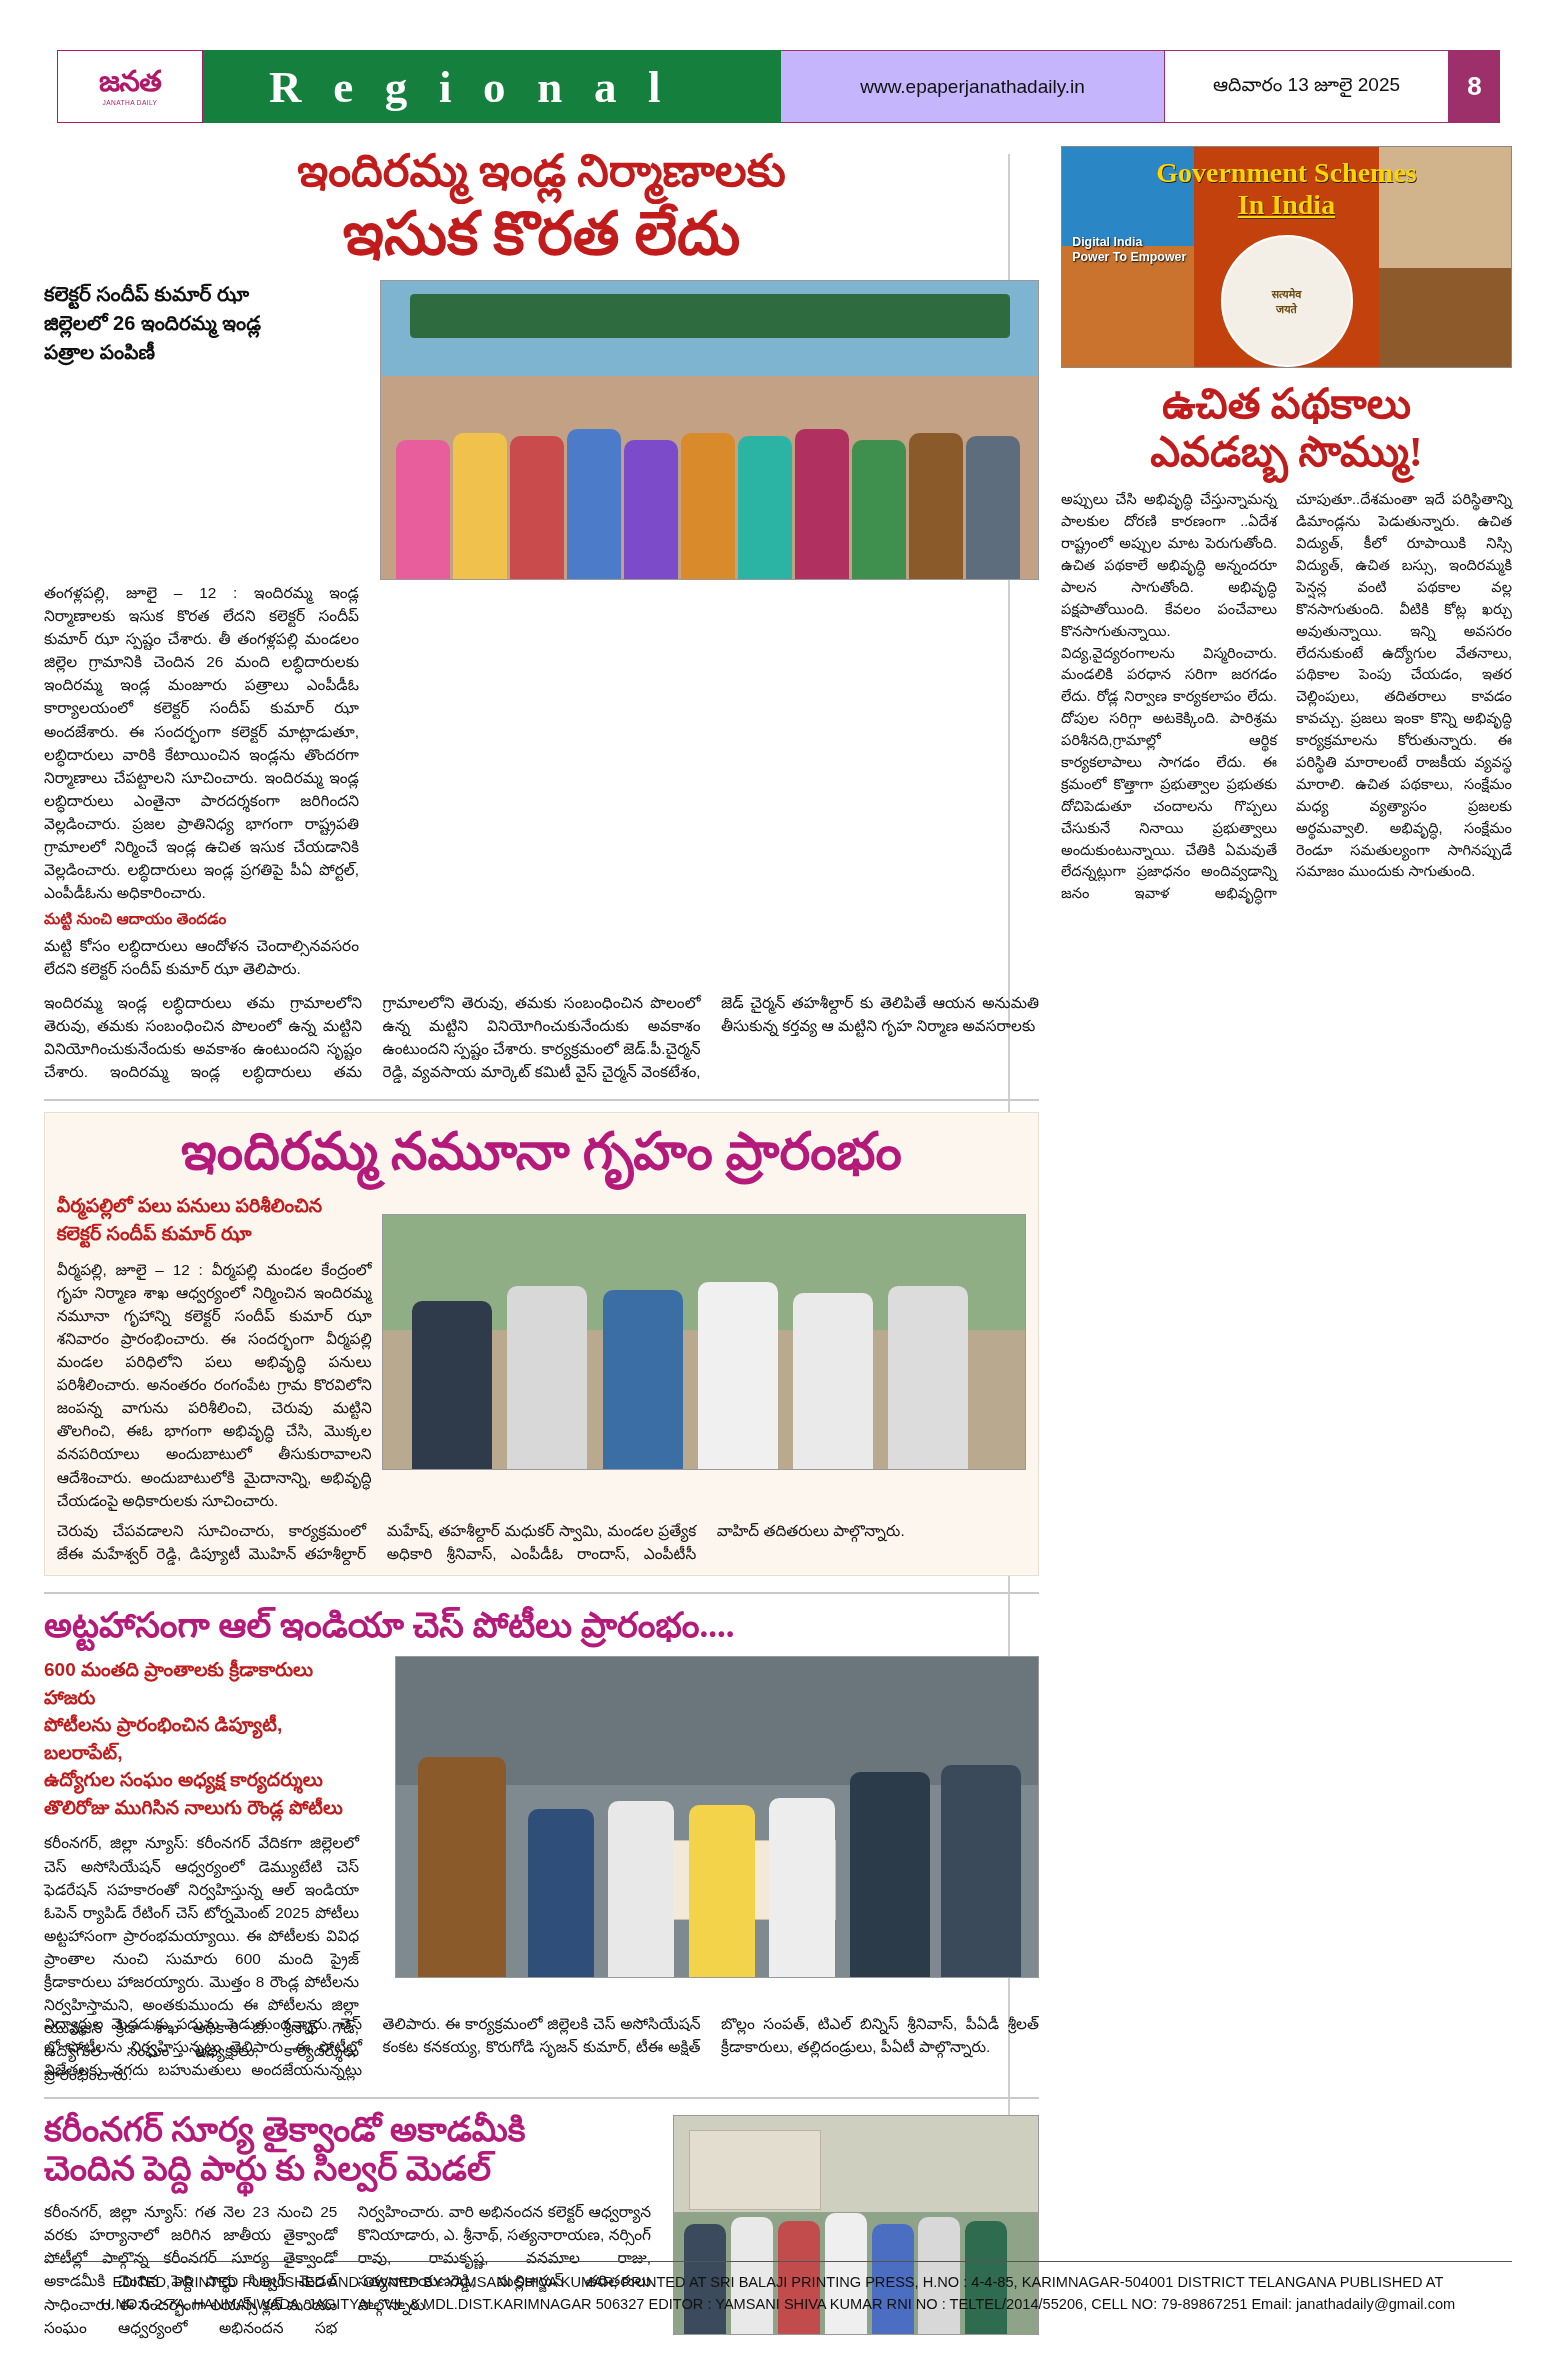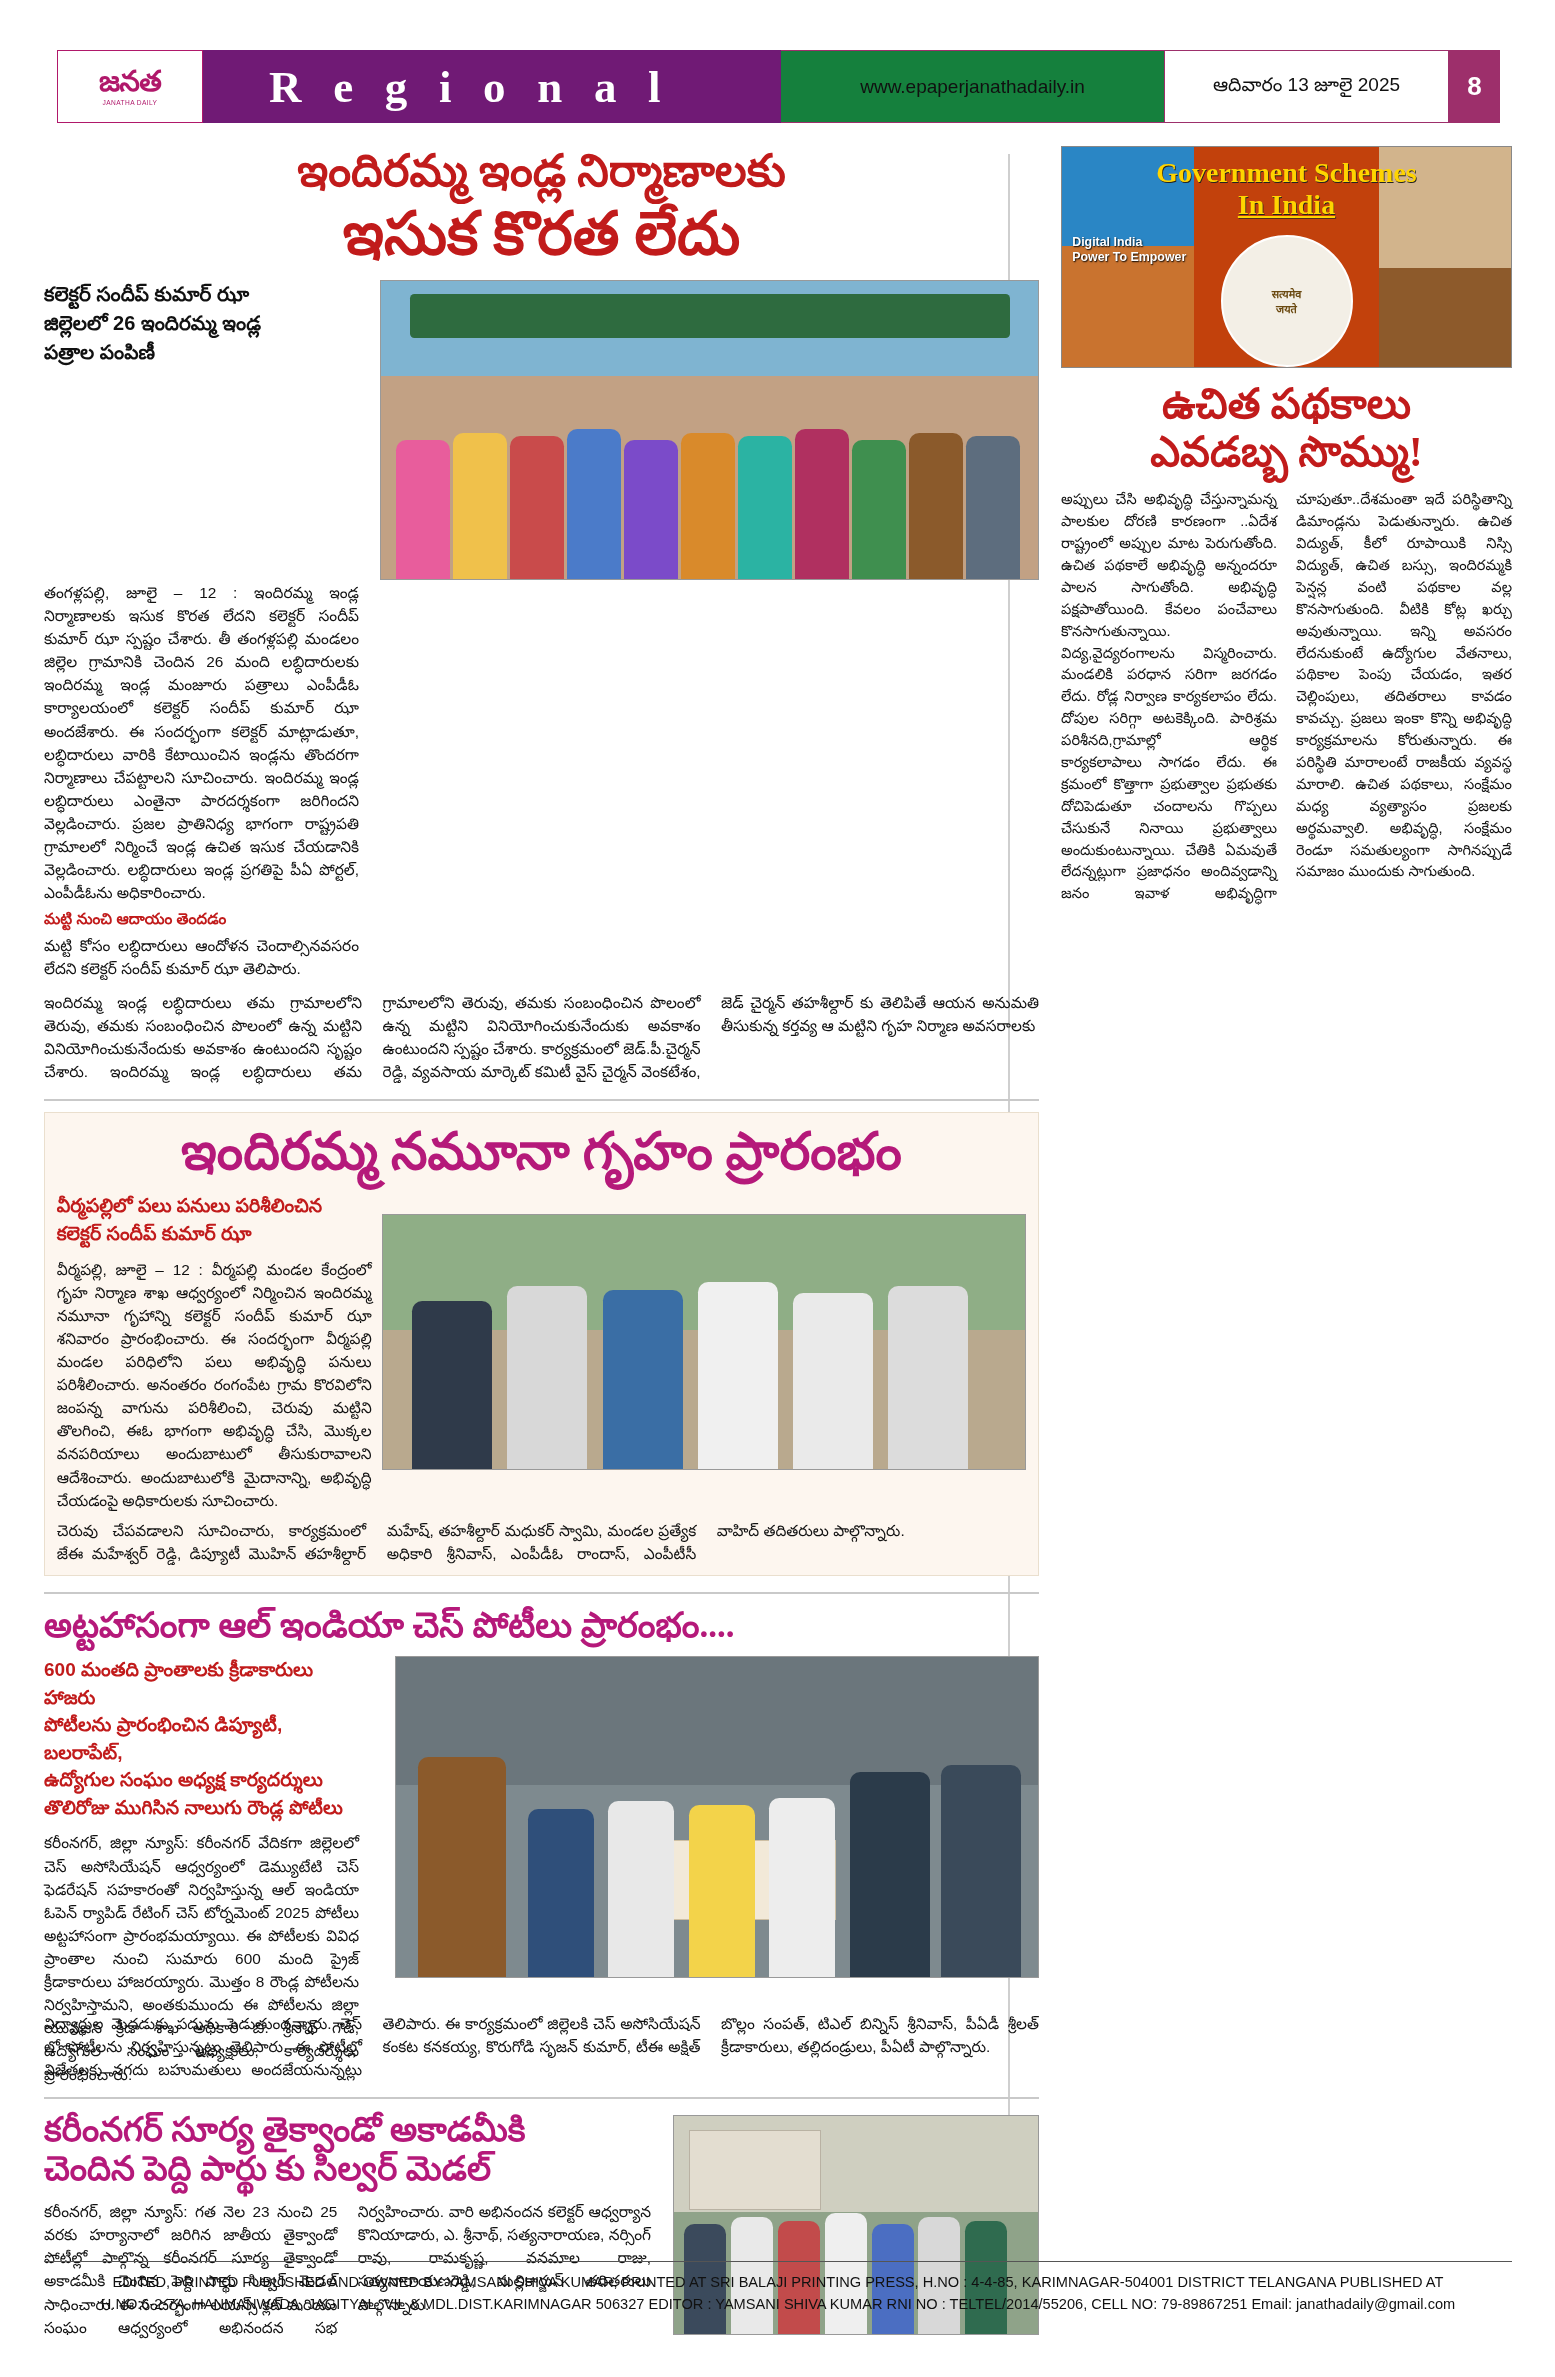--- a/index.html
+++ b/index.html
@@ -27,29 +27,29 @@
     display:flex; flex-direction:column; align-items:center; justify-content:center;
   }
   .mh-logo .logo-main {
     color:#b0186a; font-family:"Liberation Serif", serif; font-weight:bold;
     font-size:29px; line-height:1; letter-spacing:-0.7px;
   }
   .mh-logo .logo-sub {
     color:#b0186a; font-size:6.6px; margin-top:2.9px; letter-spacing:0.4px;
   }
   .mh-band {
-    flex:0 0 578px; background:#701a75;
+    flex:0 0 578px; background:#15803d;
     display:flex; align-items:center; padding-left:66px;
   }
   .mh-band .reg {
     color:#ffffff; font-family:"Liberation Serif", serif; font-weight:bold;
     font-size:45px; letter-spacing:10.2px;
   }
   .mh-url {
-    flex:1; background:#15803d; border-top:1.5px solid #9d2f6b; border-bottom:1.5px solid #9d2f6b;
+    flex:1; background:#c4b5fd; border-top:1.5px solid #9d2f6b; border-bottom:1.5px solid #9d2f6b;
     display:flex; align-items:center; justify-content:center;text-align:center;
   }
   .mh-url span { font-size:19px; color:#111; }
   .mh-date {
     flex:0 0 285px; background:#ffffff; border:1.5px solid #9d2f6b;
     display:flex; align-items:center; justify-content:center;
   }
   .mh-date span { font-size:19px; color:#111; }
   .mh-pageno {
     flex:0 0 51px; background:#9d2f6b; color:#fff;

